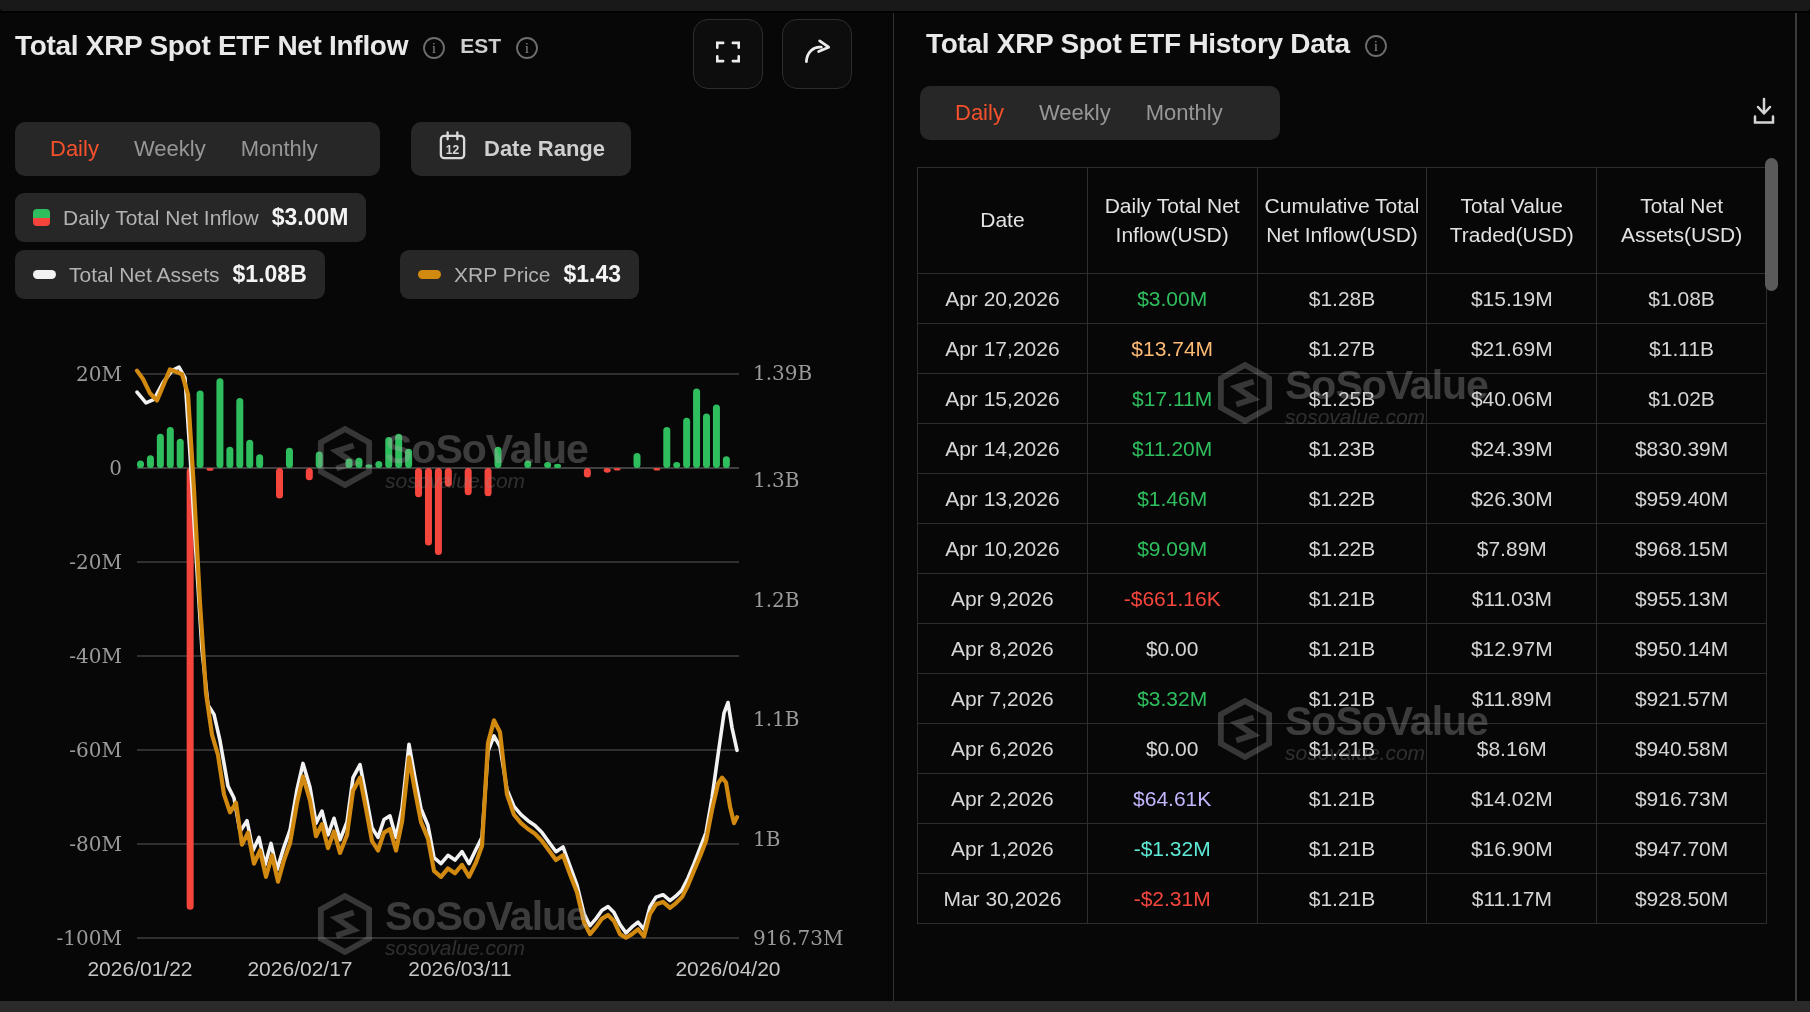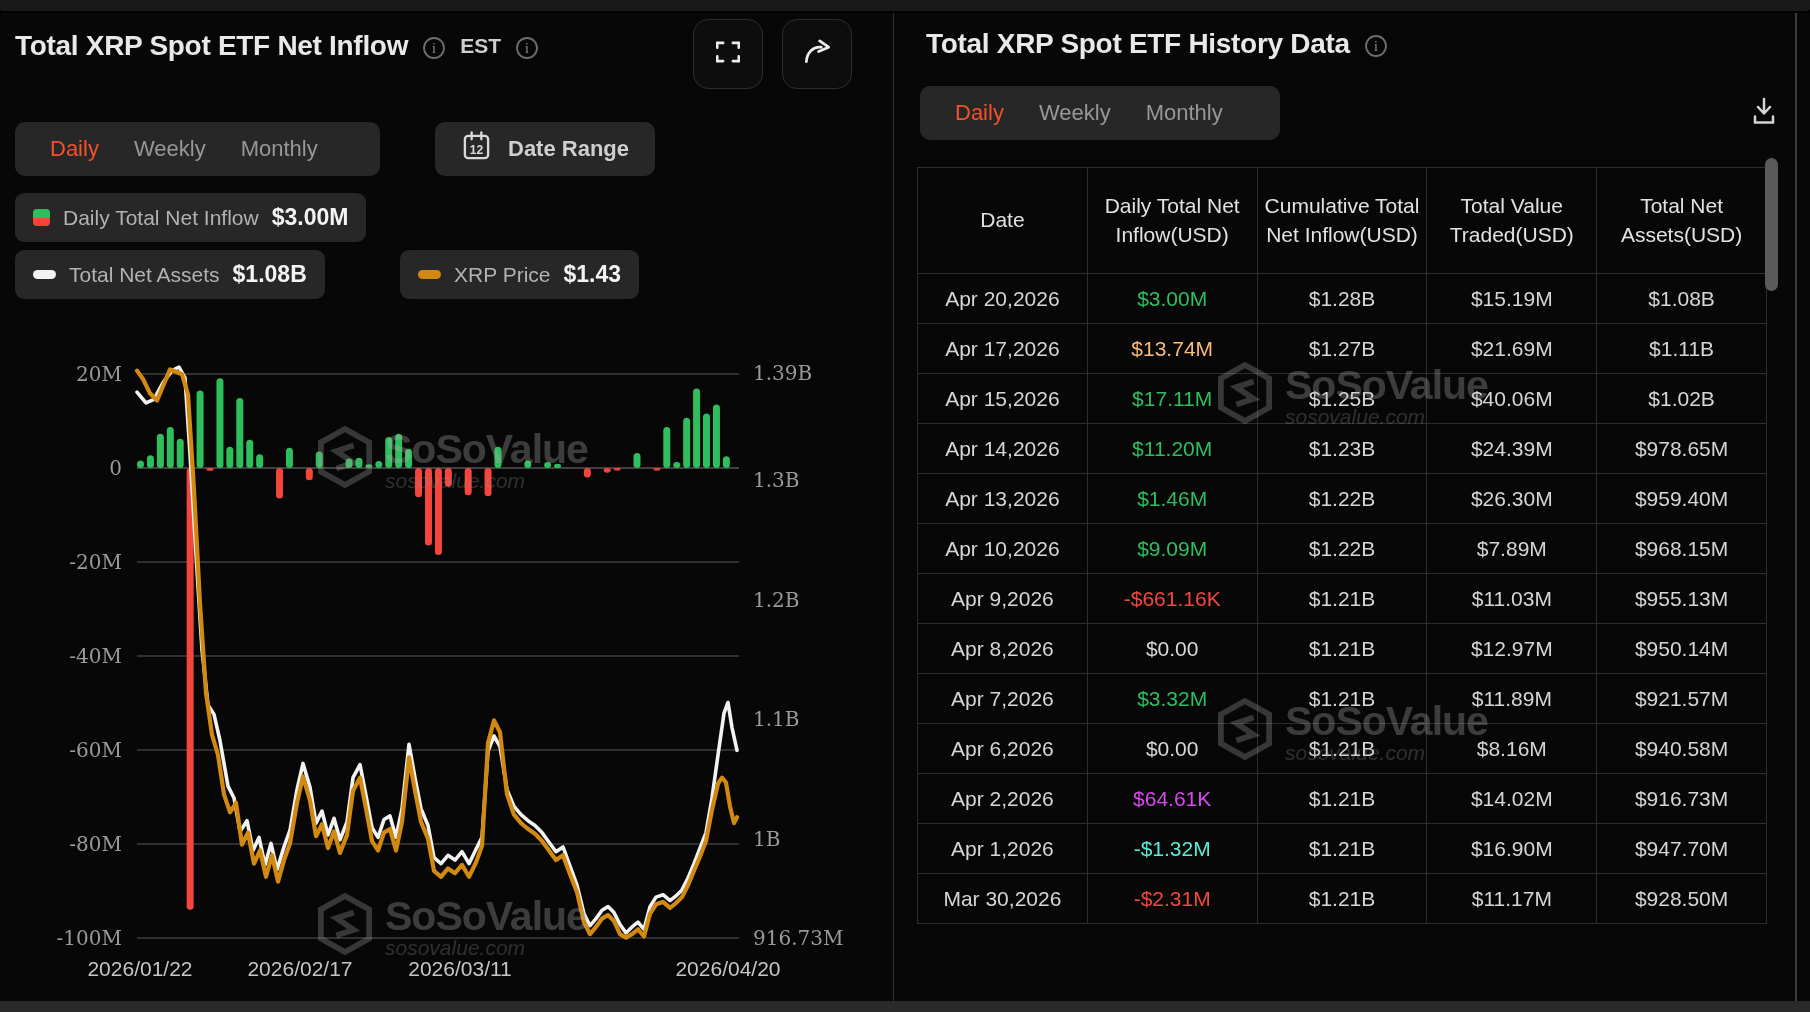--- a/index.html
+++ b/index.html
@@ -112,21 +112,21 @@
         </svg>
     </span>
   </div>
 
   <div class="seg" style="left:15px; top:109px; width:365px;">
     <span class="tab active">Daily</span>
     <span class="tab">Weekly</span>
     <span class="tab">Monthly</span>
   </div>
 
-  <div class="date-range-btn" style="left:411px; top:109px;margin-left:24px;">
+  <div class="date-range-btn" style="left:411px; top:109px;">
     <span>
       <svg width="31" height="32" viewBox="0 0 32 33">
           <rect x="4" y="6" width="24" height="23" rx="3.5" fill="none" stroke="#d9d9d9" stroke-width="2.4"></rect>
           <line x1="11" y1="2.5" x2="11" y2="9.5" stroke="#d9d9d9" stroke-width="2.4" stroke-linecap="round"></line>
           <line x1="21" y1="2.5" x2="21" y2="9.5" stroke="#d9d9d9" stroke-width="2.4" stroke-linecap="round"></line>
           <text x="16" y="25" text-anchor="middle" font-size="12.5" font-weight="bold" fill="#d9d9d9" font-family="Liberation Sans, sans-serif">12</text>
         </svg>
     </span>
     <span>Date Range</span>
   </div>
@@ -280,21 +280,21 @@
           <td style="color: rgb(47, 190, 93);">$17.11M</td>
           <td>$1.25B</td>
           <td>$40.06M</td>
           <td>$1.02B</td>
         </tr>
         <tr>
           <td>Apr 14,2026</td>
           <td style="color: rgb(47, 190, 93);">$11.20M</td>
           <td>$1.23B</td>
           <td>$24.39M</td>
-          <td>$978.65M</td>
+          <td>$830.39M</td>
         </tr>
         <tr>
           <td>Apr 13,2026</td>
           <td style="color: rgb(47, 190, 93);">$1.46M</td>
           <td>$1.22B</td>
           <td>$26.30M</td>
           <td>$959.40M</td>
         </tr>
         <tr>
           <td>Apr 10,2026</td>
@@ -326,21 +326,21 @@
         </tr>
         <tr>
           <td>Apr 6,2026</td>
           <td>$0.00</td>
           <td>$1.21B</td>
           <td>$8.16M</td>
           <td>$940.58M</td>
         </tr>
         <tr>
           <td>Apr 2,2026</td>
-          <td style="color: #d946ef;">$64.61K</td>
+          <td style="color: #c4b5fd;">$64.61K</td>
           <td>$1.21B</td>
           <td>$14.02M</td>
           <td>$916.73M</td>
         </tr>
         <tr>
           <td>Apr 1,2026</td>
           <td style="color: #5eead4;">-$1.32M</td>
           <td>$1.21B</td>
           <td>$16.90M</td>
           <td>$947.70M</td>

